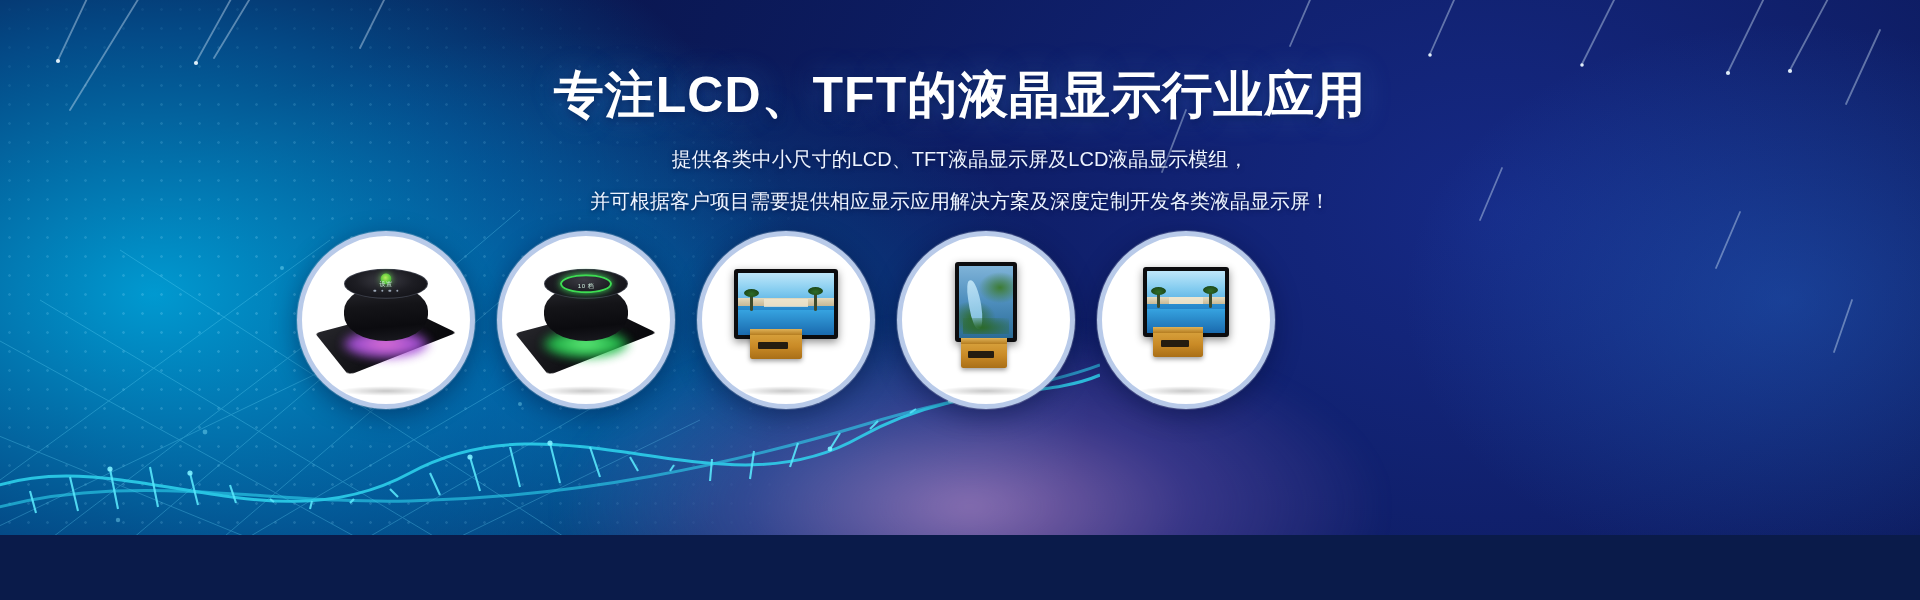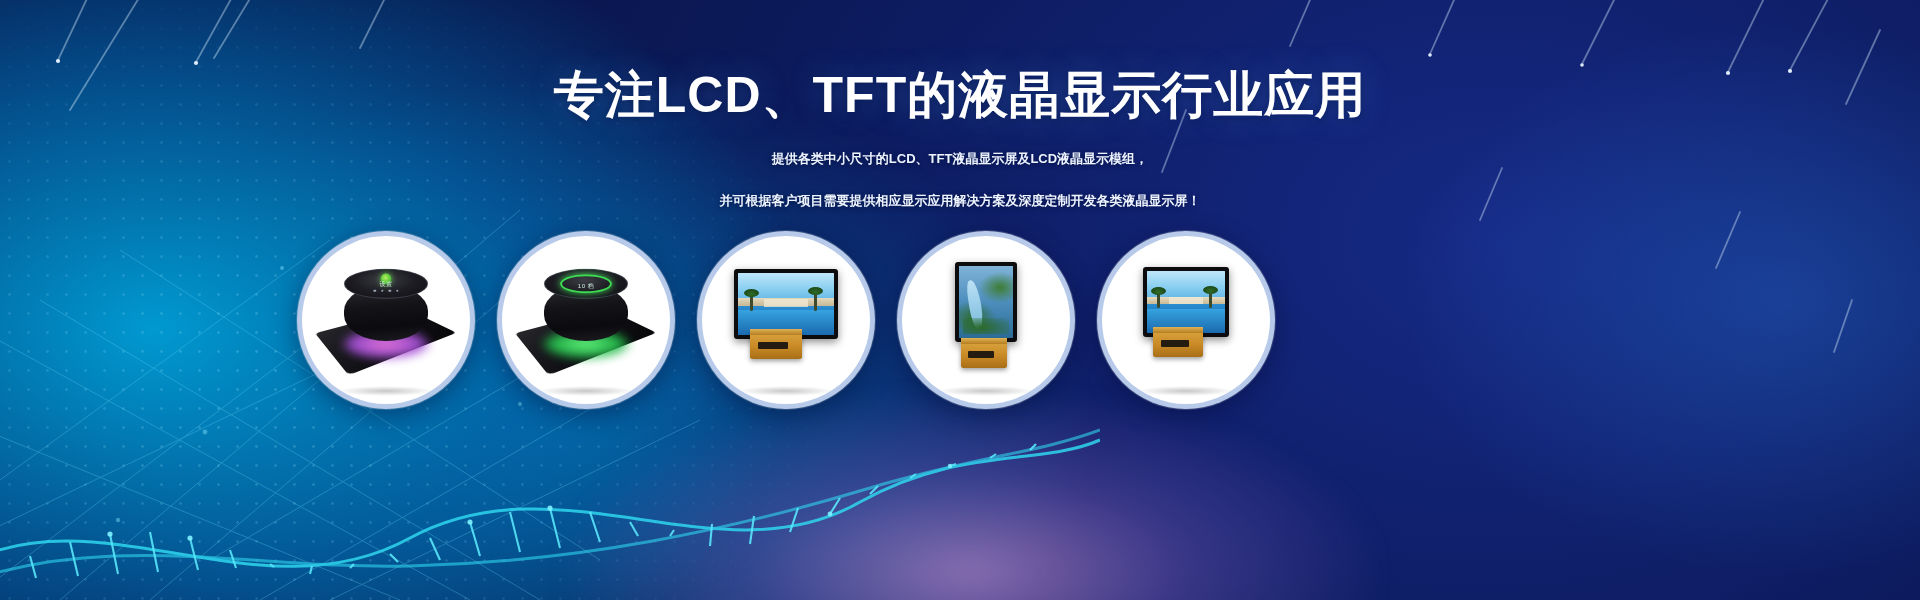--- a/index.html
+++ b/index.html
@@ -1,20 +1,20 @@
 <!DOCTYPE html>
 <html><head>
 <meta charset="utf-8">
 <style>
   * { margin:0; padding:0; box-sizing:border-box; }
   html,body { width:1920px; height:600px; overflow:hidden; background:#0a1b4a; }
   body { font-family:"Liberation Sans","DejaVu Sans",sans-serif; }
 
   #banner {
-    position:relative; width:1920px; height:600px; overflow:hidden;
+    position:relative; width:1920px; height:535px; overflow:hidden;
     background:
       radial-gradient(ellipse 900px 620px at 8% 55%,  rgba(0,160,215,0.95) 0%, rgba(0,120,190,0.55) 42%, rgba(10,40,120,0.0) 72%),
       radial-gradient(ellipse 760px 520px at 30% 72%, rgba(0,140,205,0.55) 0%, rgba(12,45,125,0.0) 68%),
       radial-gradient(ellipse 1200px 900px at 78% 40%, rgba(22,42,135,0.95) 0%, rgba(12,26,92,0.95) 55%, rgba(8,18,68,1) 100%),
       linear-gradient(102deg, #0090c8 0%, #0a6cb4 16%, #123a9a 38%, #14237e 58%, #111c63 78%, #0e1850 100%);
   }
 
   
   .dotmesh {
     position:absolute; inset:0;
@@ -37,21 +37,21 @@
     background:radial-gradient(ellipse at 60% 50%, rgba(40,120,220,0.35) 0%, rgba(20,40,130,0) 70%);
   }
 
   
   .copy { position:absolute; left:0; top:0; width:1920px; text-align:center; }
   .title {
     margin-top:67px; color:#ffffff; font-size:50px; line-height:1.12;
     font-weight:bold; letter-spacing:1px;
     text-shadow:0 2px 10px rgba(0,20,70,.65), 0 0 28px rgba(90,170,255,.35);
   }
-  .sub { margin-top:19px; color:#eef4ff; font-size:13px; line-height:34px; font-weight:bold;
+  .sub { margin-top:19px; color:#eef4ff; font-size:20px; line-height:34px; font-weight:normal;
          text-shadow:0 1px 5px rgba(0,15,60,.75); }
 
   
   .circles { position:absolute; left:0; top:231px; width:1920px; height:180px; }
   .circle {
     position:absolute; top:0; width:178px; height:178px; border-radius:50%;
     background:#ffffff;
     border:5px solid rgba(168,190,228,0.82);
     box-shadow:0 0 0 1px rgba(255,255,255,0.18), 0 6px 26px rgba(2,10,50,.45);
     overflow:hidden;

